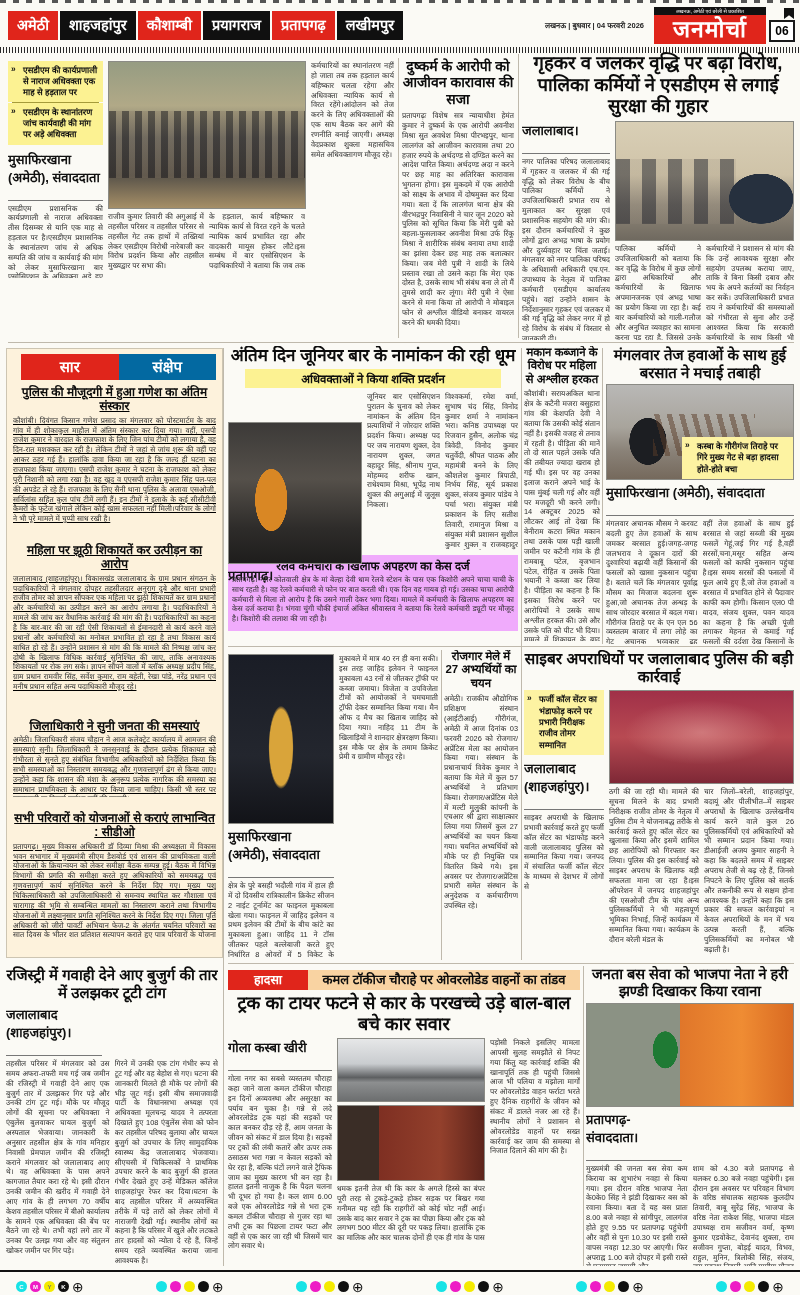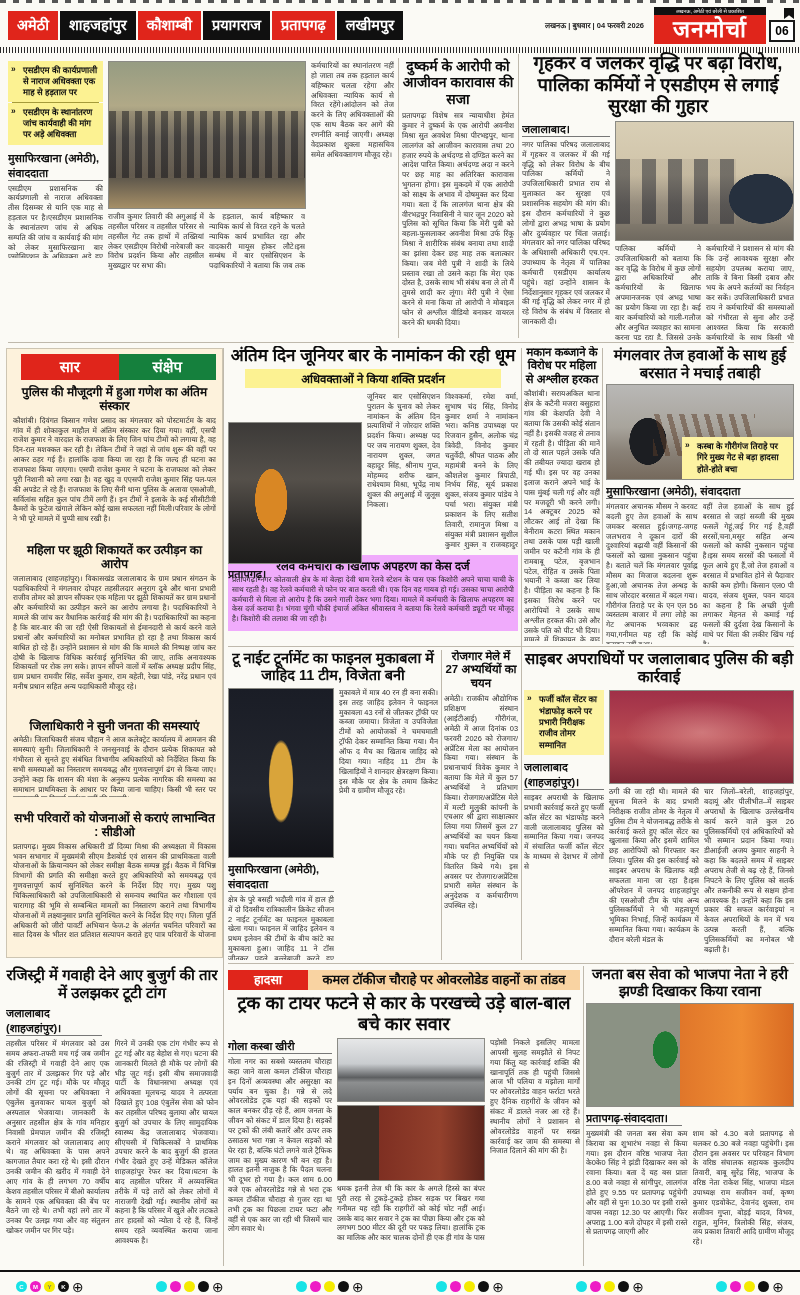--- a/index.html
+++ b/index.html
@@ -17,21 +17,21 @@
   .mast{background:#e0251b;color:#fff;font-weight:bold;font-size:23px;text-align:center;line-height:29px;letter-spacing:1px;}
   .pgwrap{width:24px;margin-left:4px;display:flex;flex-direction:column;align-items:center;}
   .pgflag{width:10px;height:11px;background:#111;clip-path:polygon(0 0,100% 0,100% 100%,50% 65%,0 100%);margin-bottom:1px;align-self:flex-end;}
   .pgnum{width:22px;border:2px solid #1a1a1a;text-align:center;font-size:12px;font-weight:bold;line-height:18px;background:#fff;}
   .tickband{position:absolute;top:47px;left:0;right:0;height:6px;
         background:repeating-linear-gradient(90deg,#2a2a2a 0 1px,transparent 1px 3px);}
   
   .art{position:absolute;overflow:hidden;}
   .hl{font-weight:bold;color:#0c0c0c;text-align:center;line-height:1.17;}
   .body{font-size:7.4px;color:#2d2d2d;text-align:justify;line-height:1.33;overflow:hidden;}
-  .byline{font-size:11px;font-weight:bold;color:#111;border-bottom:1px solid #777;padding-bottom:0;margin-bottom:3px;}
+  .byline{font-size:13px;font-weight:bold;color:#111;border-bottom:1px solid #777;padding-bottom:14px;margin-bottom:3px;}
   .flexrow{display:flex;gap:5px;}
   .vr{position:absolute;width:1px;background:#bfb9ac;}
   .hrz{position:absolute;height:1px;background:#bfb9ac;}
   .bullet{background:#fcf292;font-size:8.4px;font-weight:bold;padding:4px 4px 4px 15px;position:relative;line-height:1.32;color:#111;}
   .bm{position:absolute;left:3px;top:3px;font-weight:bold;}
   .callout{background:#fdf3a2;font-size:8.4px;font-weight:bold;padding:4px 4px 4px 15px;position:relative;line-height:1.35;color:#111;}
   
   .photo{position:relative;background:#999;overflow:hidden;border:1px solid #8b8b85;}
   .ph-protest{background:
     repeating-linear-gradient(90deg,rgba(28,26,30,.55) 0 7px,rgba(120,104,88,.28) 7px 13px) 0 62%/100% 46% no-repeat,
@@ -57,23 +57,23 @@
     linear-gradient(#e6e7e8,#c9cccf 40%,#5d5f61 62%,#8d8f90 70%,#6c6e6f);}
   .ph-bus2{background:
     linear-gradient(90deg,#3a2d26 0 28%,#7e2f22 28%,#93402c 70%,#5d241b);}
   .ph-jbus{background:
     radial-gradient(ellipse 10% 30% at 38% 45%,#1f7a34 0 60%,transparent 61%),
     linear-gradient(90deg,#8b9284 0 45%,#e0762a 45%,#ef8c33 75%,#d96a22);}
   
   .digest{background:#fdf2dc;border:1px solid #cdc5b2;padding:5px 6px;}
   .dg-hd{display:flex;height:26px;font-weight:bold;font-size:15px;color:#fff;text-align:center;padding-left:8px;}
   .dg-hd span{flex:1;line-height:26px;}
-  .dg-red{background:#e0251b}.dg-blk{background:#15803d}
+  .dg-red{background:#e0251b}.dg-blk{background:#0369a1}
   .dg-title{font-size:12px;font-weight:bold;text-align:center;color:#0c0c0c;margin:5px 0 2px;line-height:1.2;}
-  .dg-item{overflow:hidden;}
+  .dg-item{overflow:hidden;text-decoration:underline;}
   
   .obox{background:#f0abfc;padding:3px 4px;overflow:hidden;}
   .obox .ot{font-size:11.5px;font-weight:bold;text-align:center;color:#0c0c0c;margin-bottom:2px;}
   .badge{background:#e0251b;color:#fff;font-weight:bold;font-size:12.5px;text-align:center;width:80px;line-height:20px;}
   .kicker{flex:1;background:#f9d3a2;font-weight:bold;font-size:13px;text-align:center;line-height:20px;color:#0c0c0c;}
   .subhead{background:#fcf292;font-weight:bold;font-size:11.5px;text-align:center;padding:2px 0;margin:3px auto 4px;width:88%;color:#0c0c0c;}
   
   .printbar{position:absolute;left:0;right:0;top:1270px;height:25px;border-top:2px solid #111;
             display:flex;justify-content:space-between;align-items:center;padding:2px 16px 0;}
   .pgroup{display:flex;align-items:center;gap:3px;}
@@ -200,21 +200,20 @@
       <div class="callout" style="position:absolute;right:0;bottom:0;width:92px;"><span class="bm">»</span><span>कस्बा के गौरीगंज तिराहे पर गिरे मुख्य गेट से बड़ा हादसा होते-होते बचा</span></div>
     </div>
     <div class="byline" style="margin-top:3px;">मुसाफिरखाना (अमेठी), संवाददाता</div>
     <div class="flexrow">
       <div class="body" style="flex:1;height:146px;">मंगलवार अचानक मौसम ने करवट बदली हुए तेज हवाओं के साथ जमकर बरसात हुई।जगह-जगह जलभराव ने दूकान दारों की दुश्वारियां बढ़ायी वहीं किसानों की फसलों को खासा नुकसान पहुंचा है। बताते चलें कि मंगलवार पूर्वाह्न मौसम का मिजाज बदलना शुरू हुआ,जो अचानक तेज अन्धड़ के साथ जोरदार बरसात में बदल गया। गौरीगंज तिराहे पर के एन एल 56 व्यस्ततम बाजार में लगा लोहे का गेट अचानक भव्वकार ढह गया,गनीमत यह रही कि कोई हताहत नहीं हुआ।</div>
       <div class="body" style="flex:1;height:146px;">वहीं तेज हवाओं के साथ हुई बरसात से जहां सब्जी की मुख्य फसलें गेहूं,जई गिर गई है,वहीं सरसों,चना,मसूर सहित अन्य फसलों को काफी नुकसान पहुंचा है।इस समय सरसों की फसलों में फूल आये हुए हैं,जो तेज हवाओं व बरसात में प्रभावित होने से पैदावार काफी कम होगी। किसान एल0 पी यादव, संजय शुक्ल, पवन यादव का कहना है कि अच्छी पूंजी लगाकर मेहनत से कमाई गई फसलों की दुर्दशा देख किसानों के माथे पर चिंता की लकीर खिंच गई है।</div>
     </div>
   </div>
 
   <div class="art" style="left:228px;top:650px;width:210px;height:310px;">
-    <div class="hl" style="font-size:14.5px;">टू नाईट टूर्नामेंट का फाइनल मुकाबला में जाहिद 11 टीम, विजेता बनी</div>
     <div class="flexrow" style="margin-top:4px;height:278px;">
       <div style="width:106px;flex:none;">
         <div class="photo ph-trophy" style="height:168px;"></div>
         <div class="byline" style="margin-top:3px;">मुसाफिरखाना (अमेठी), संवाददाता</div>
         <div class="body" style="height:86px;">क्षेत्र के पुरे बसही भदौली गांव में हाल ही में दो दिवसीय रात्रिकालीन क्रिकेट सीजन 2 नाईट टूर्नामेंट का फाइनल मुकाबला खेला गया। फाइनल में जाहिद इलेवन व प्रथम इलेवन की टीमों के बीच कांटे का मुकाबला हुआ। जाहिद 11 ने टॉस जीतकर पहले बल्लेबाजी करते हुए निर्धारित 8 ओवरों में 5 विकेट के नुकसान पर 83 रन बनाए।</div>
       </div>
       <div class="body" style="flex:1;height:278px;">मुकाबले में मात्र 40 रन ही बना सकी। इस तरह जाहिद इलेवन ने फाइनल मुकाबला 43 रनों से जीतकर ट्रॉफी पर कब्जा जमाया। विजेता व उपविजेता टीमों को आयोजकों ने चमचमाती ट्रॉफी देकर सम्मानित किया गया। मैन ऑफ द मैच का खिताब जाहिद को दिया गया। नाहिद 11 टीम के खिलाड़ियों ने शानदार क्षेत्ररक्षण किया। इस मौके पर क्षेत्र के तमाम क्रिकेट प्रेमी व ग्रामीण मौजूद रहे।</div>
     </div>
   </div>
 

